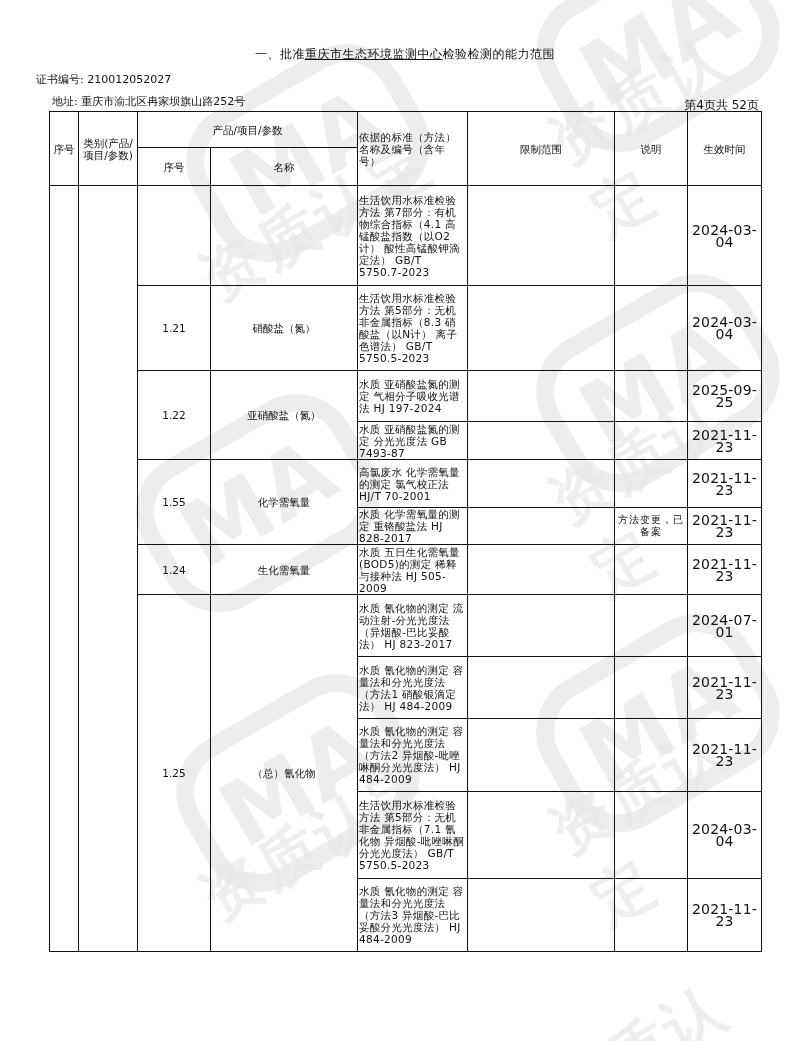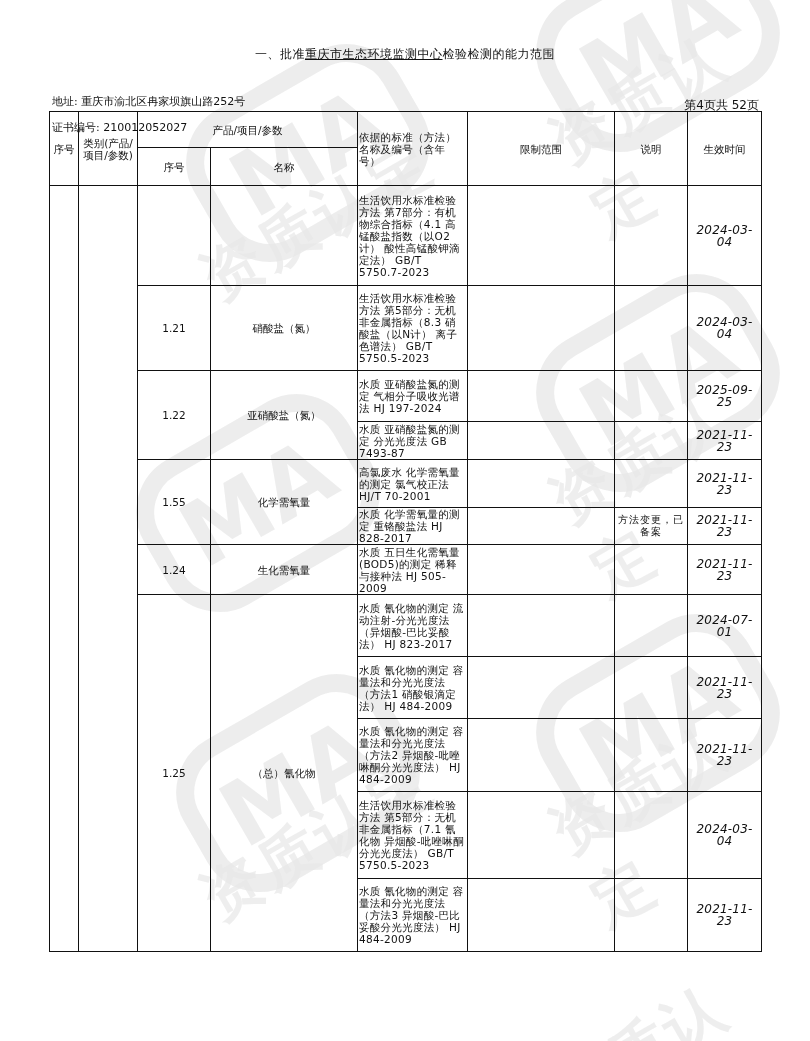--- a/index.html
+++ b/index.html
@@ -6,36 +6,36 @@
   body {
     width: 810px; height: 1041px; position: relative; overflow: hidden;
     font-family: "DejaVu Sans", "Liberation Sans", sans-serif; color: #111;
   }
   .title {
     position: absolute; top: 46px; left: 0; width: 810px; text-align: center;
     font-size: 12px; letter-spacing: 0.5px;
   }
   .title .ul { text-decoration: underline; }
   .meta { position: absolute; font-size: 11px; }
-  .cert { top: 72px; left: 52px; margin-top: 48px; }
+  .cert { top: 72px; left: 36px; }
   .addr { top: 94px; left: 52px; }
   .pageinfo { top: 97px; right: 51px; font-size: 12px; text-align: right; }
 
   table.grid {
     position: absolute; top: 111px; left: 49px;
     border-collapse: collapse; table-layout: fixed; width: 712px;
     font-size: 10.5px;
   }
   table.grid td, table.grid th {
     border: 1px solid #111; padding: 0 1px; font-weight: normal;
     vertical-align: middle; text-align: center; line-height: 12px;
     overflow: hidden;
   }
   .std { text-align: left !important; font-size: 10.5px; line-height: 11.6px; letter-spacing: 0.3px; margin-left: 20px; }
-  .date { font-size: 12px; letter-spacing: 0.2px; font-style: italic; }
+  .date { font-size: 14px; letter-spacing: 0.2px; }
   .note { font-size: 10px; letter-spacing: 1px; }
 
   .wm { position: absolute; pointer-events: none; color: #e3e3e3; }
   .wm-ma {
     width: 200px; height: 130px; border: 18px solid #e6e6e6; border-radius: 60px;
     font-size: 90px; font-weight: bold; color: #e6e6e6; text-align: center; line-height: 130px;
     transform: rotate(-30deg); opacity: 0.7;
   }
   .wm-txt { font-size: 60px; font-weight: bold; color: #e8e8e8; transform: rotate(-30deg); opacity: 0.7; letter-spacing: 4px; }
 </style>

